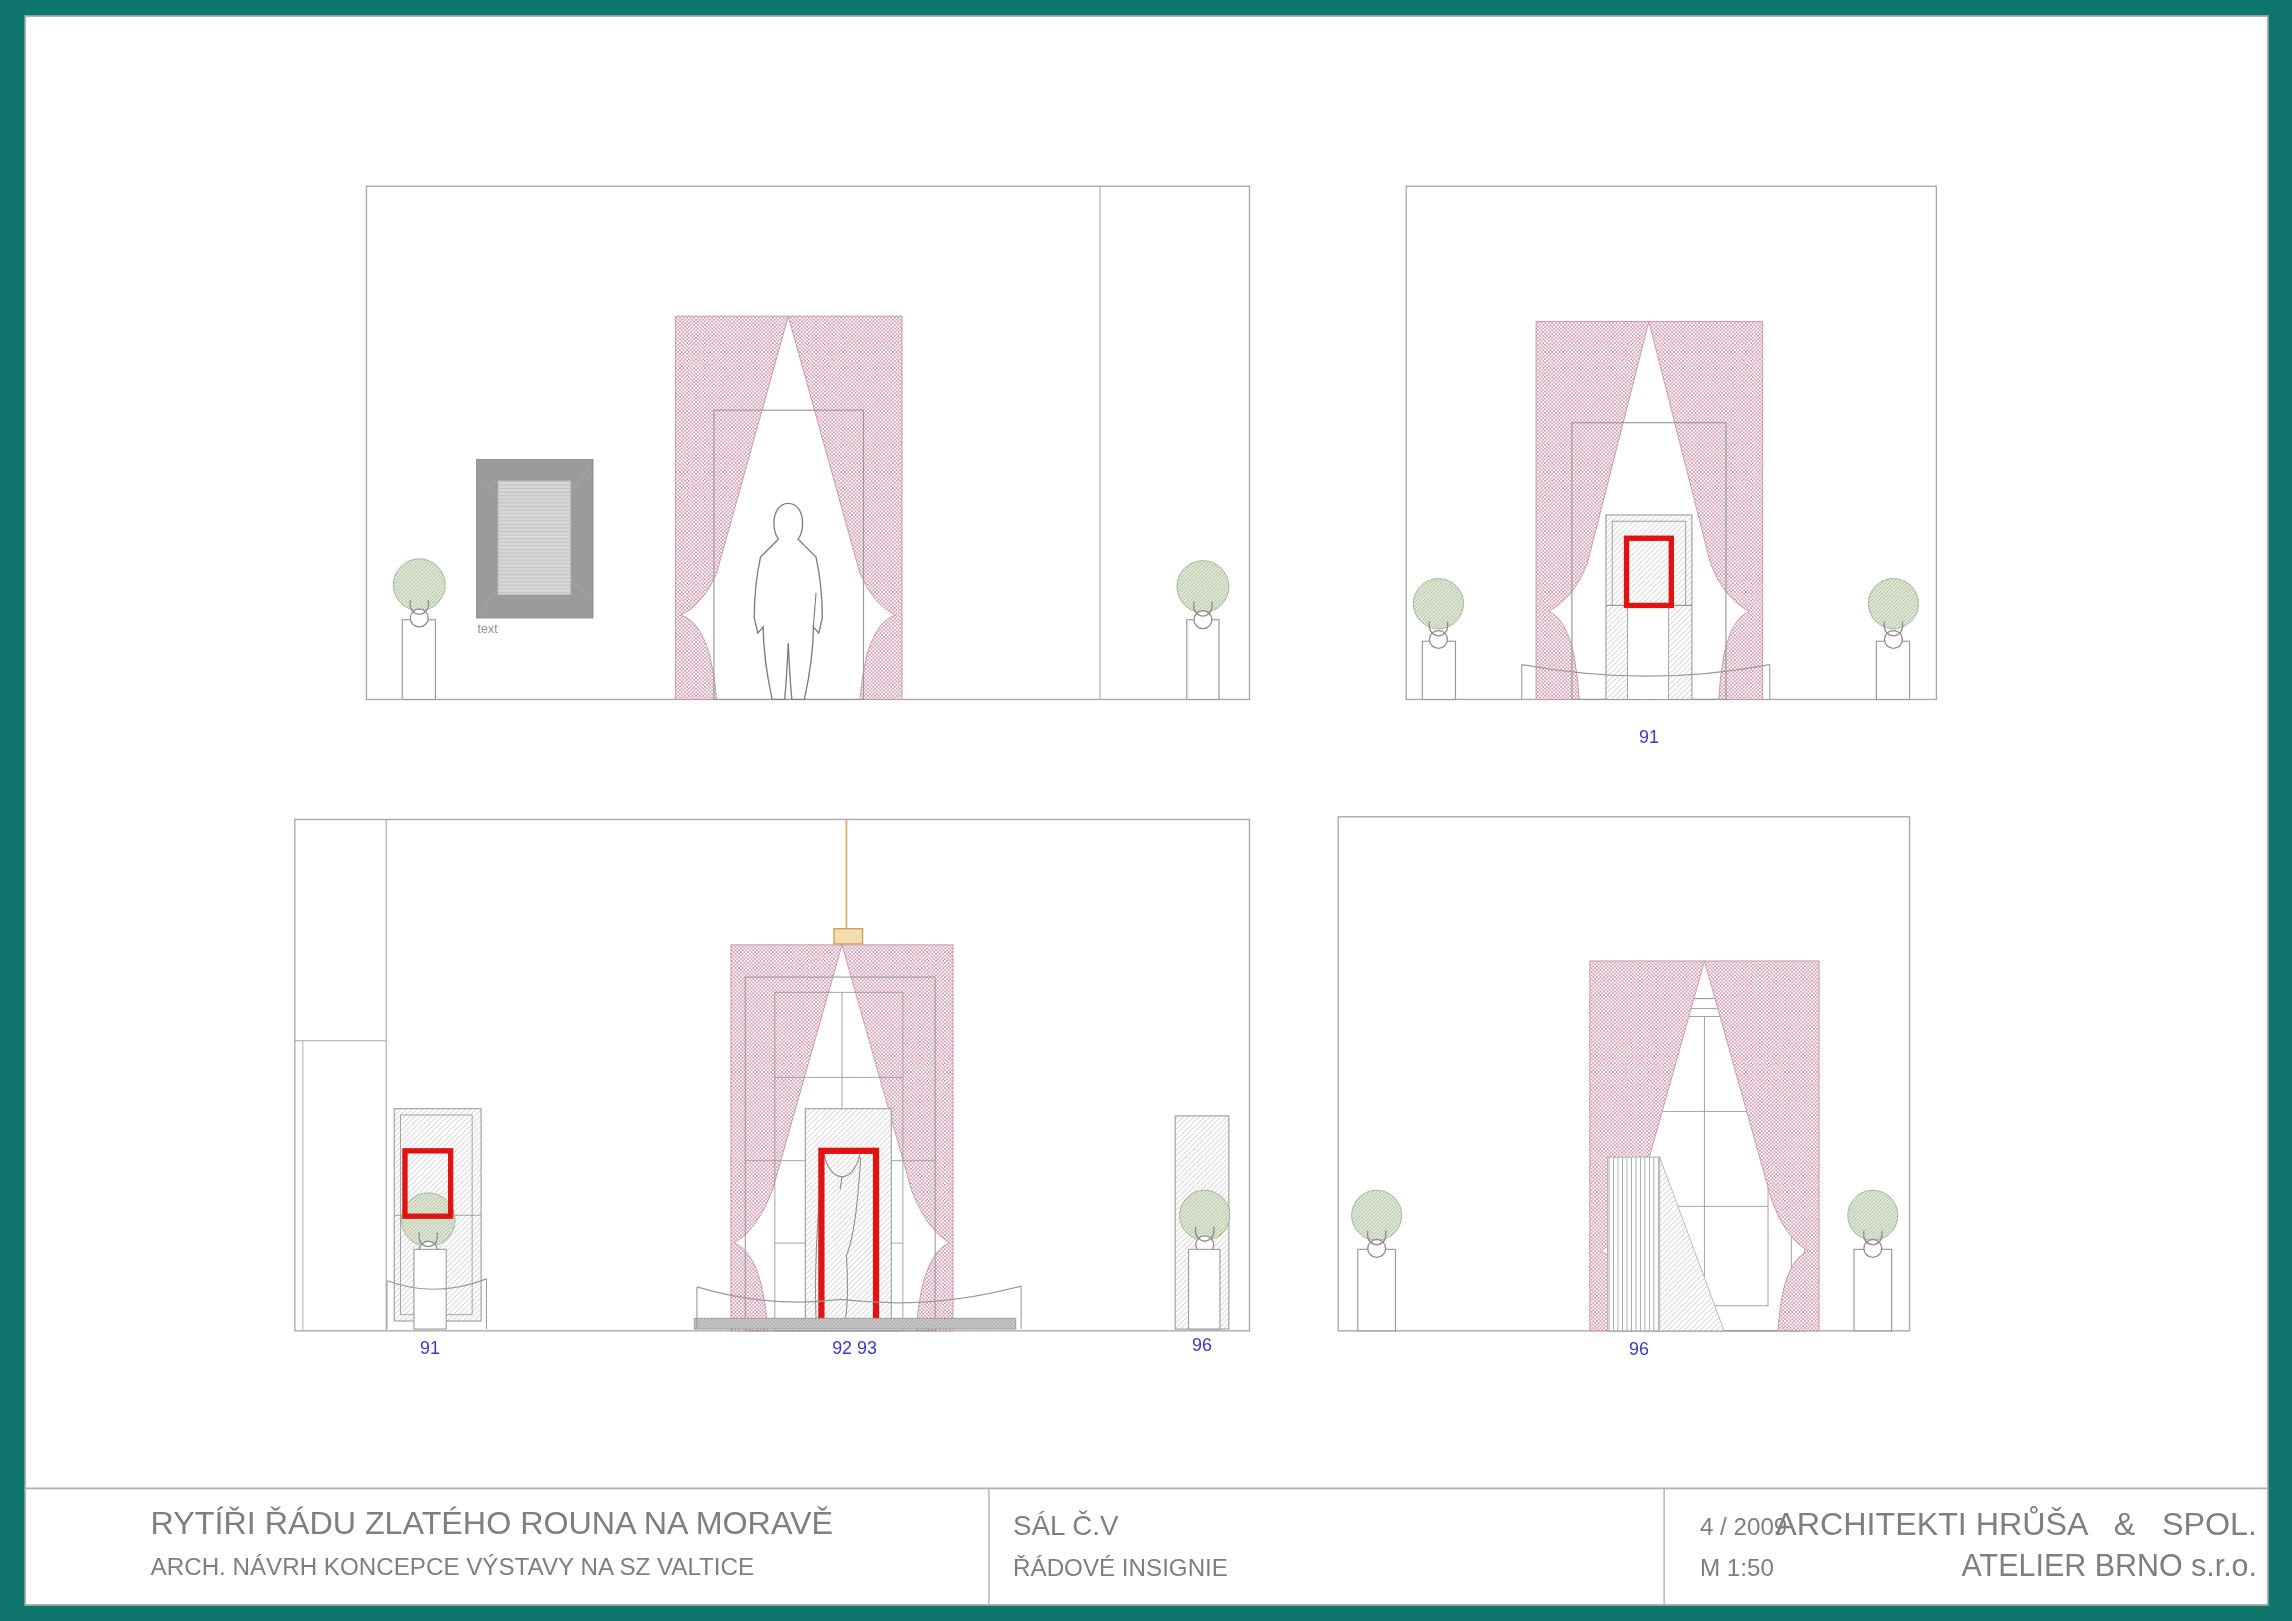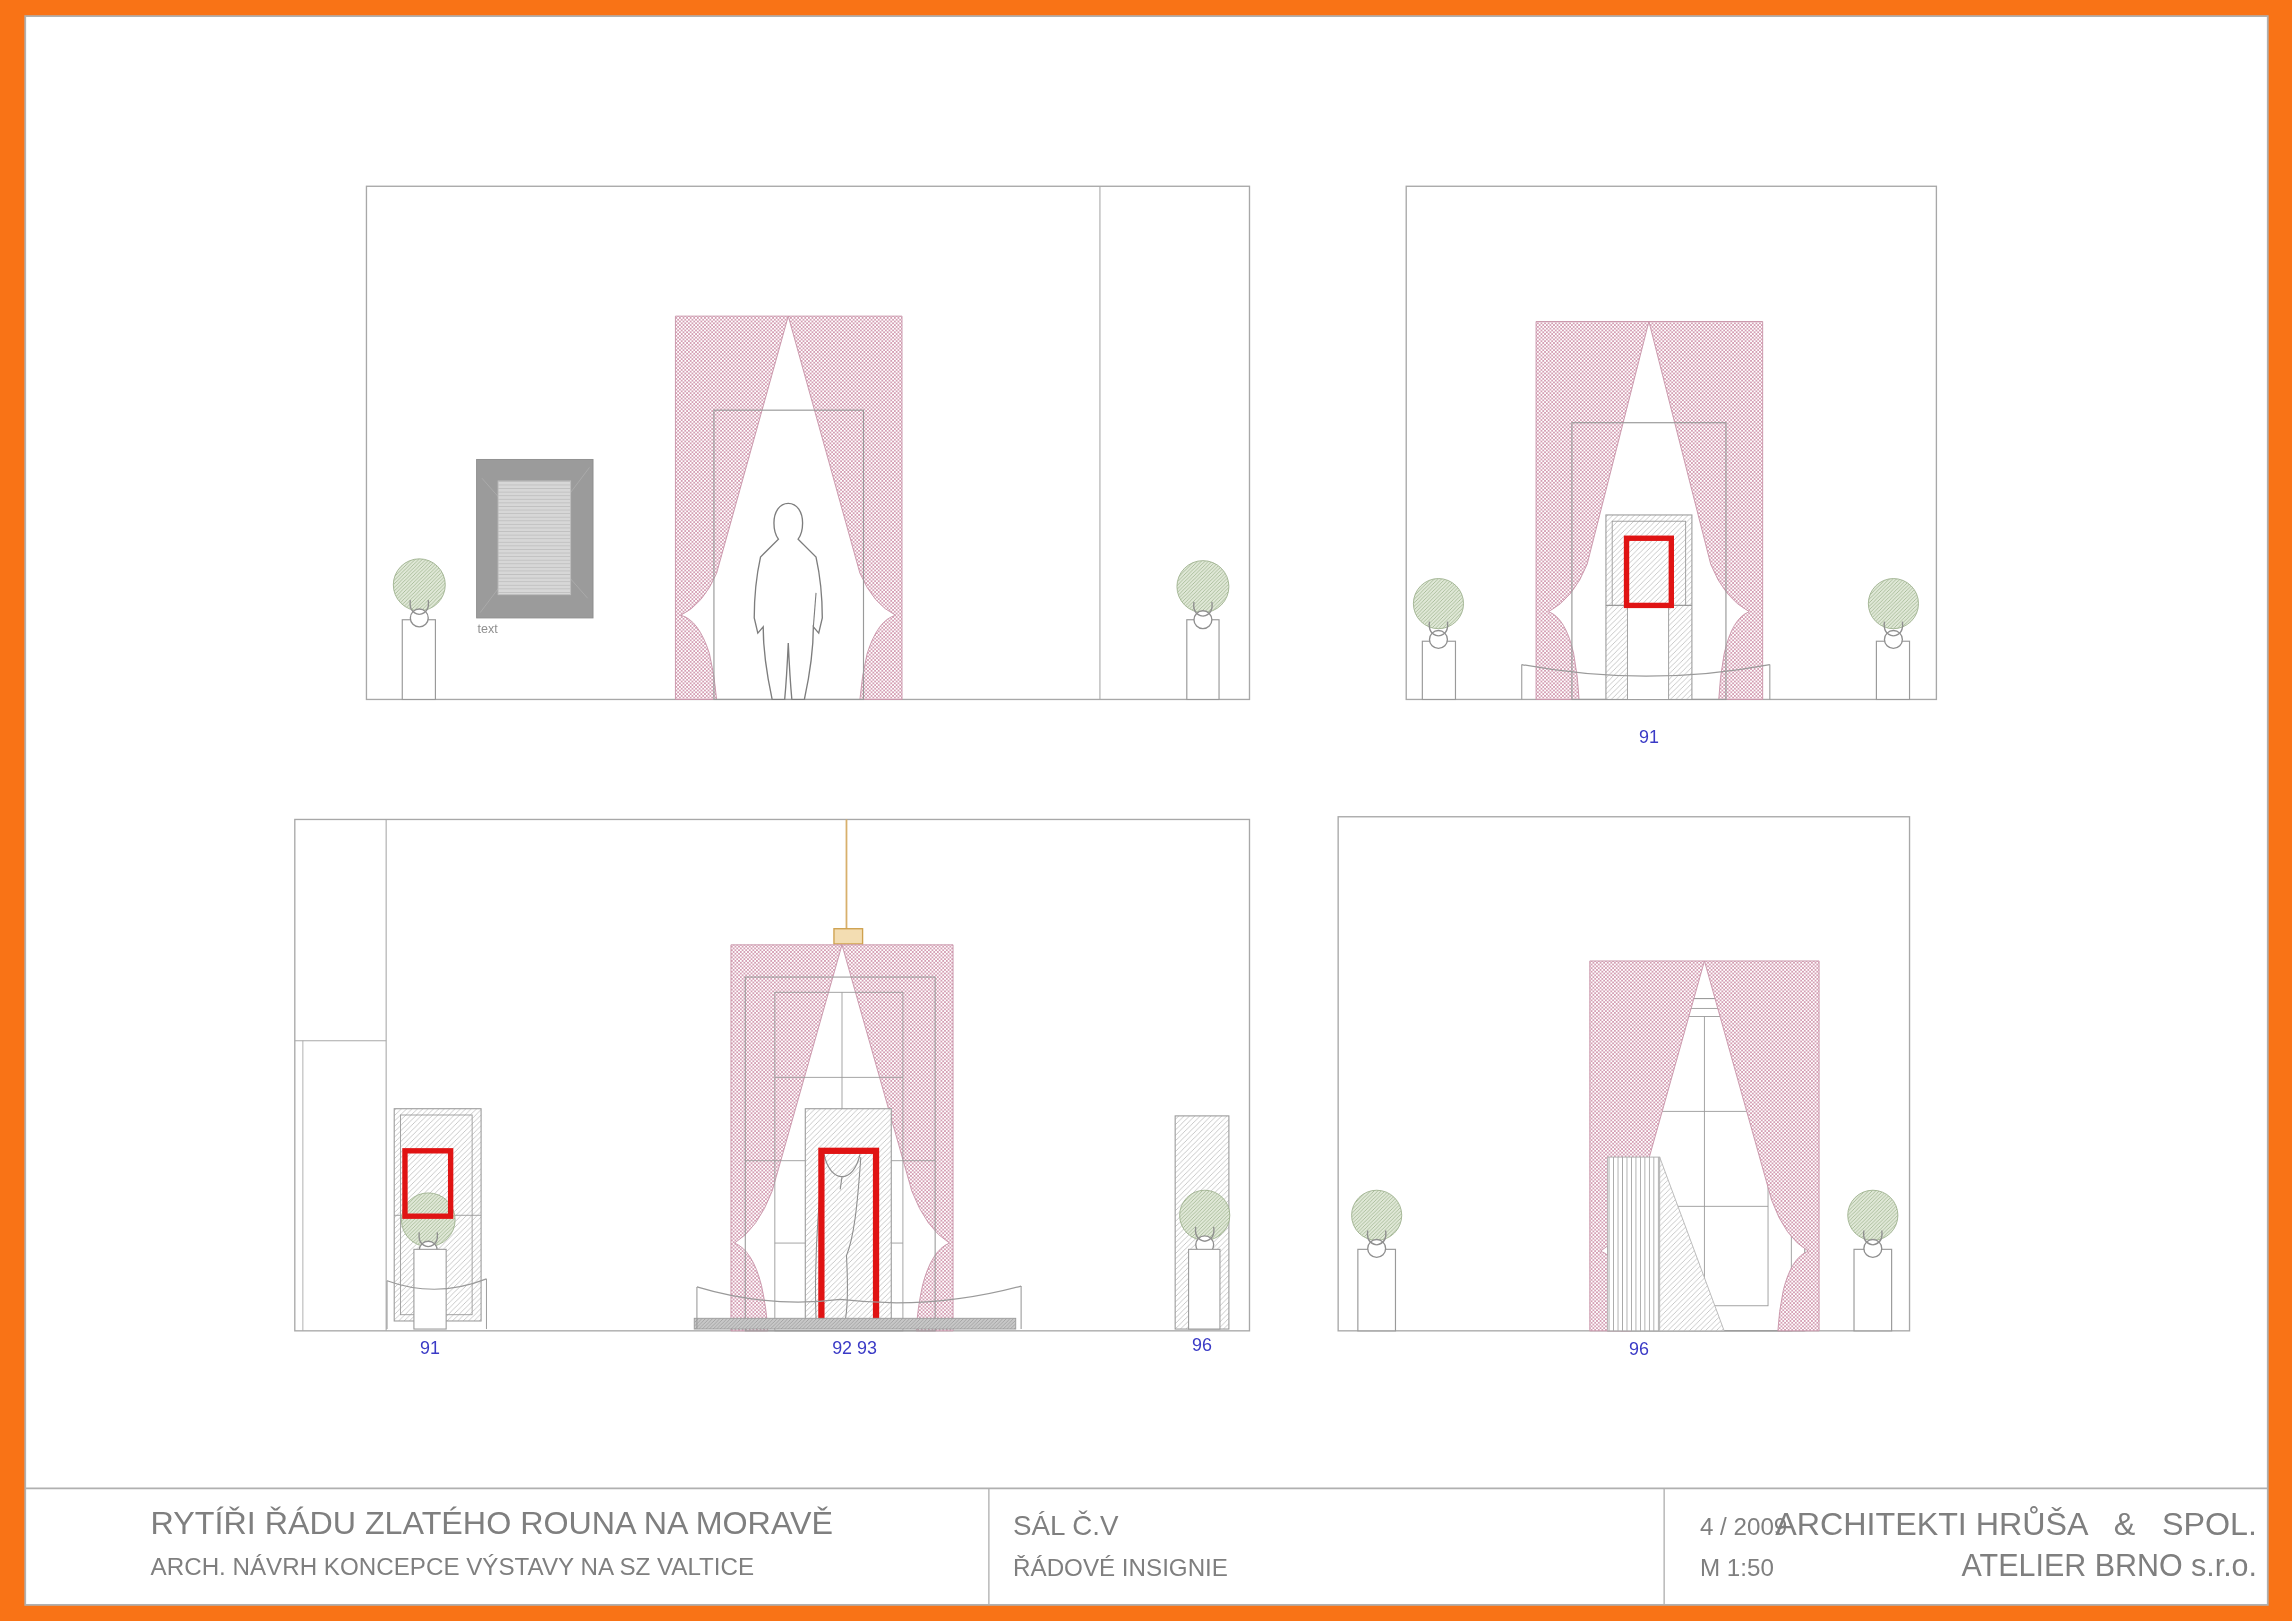--- a/index.html
+++ b/index.html
@@ -1,16 +1,16 @@
 <!DOCTYPE html>
 <html style="font-size:14.3px"><head>
 <meta charset="utf-8">
 <style>
   html,body{margin:0;padding:0;background:#ffffff;}
-  .sheet{position:relative;width:2293px;height:1621px;background:#f97316;
+  .sheet{position:relative;width:2293px;height:1621px;background:#0f766e;
          font-family:"Liberation Sans",sans-serif;overflow:hidden;}
   svg{display:block;}
   svg text{white-space:pre;}
   .tb-big{font-size:36px;fill:#7f7f7f;}
   .tb-small{font-size:27px;fill:#7f7f7f;}
   .tb-mid{font-size:31px;fill:#7f7f7f;}
   .lbl{font-size:20px;fill:#3a3ac6;text-anchor:middle;}
   .cap{font-size:14px;fill:#8f8f8f;}
 </style>
 </head>

